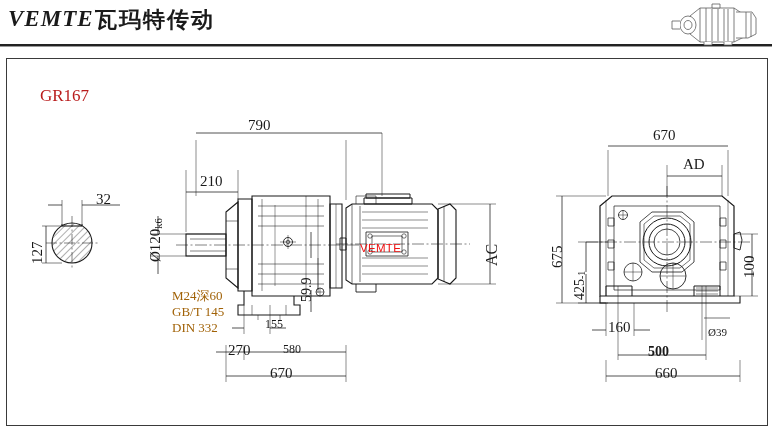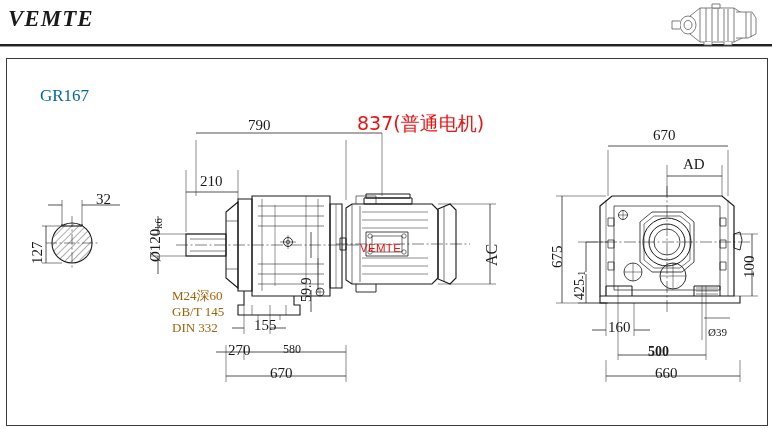--- a/index.html
+++ b/index.html
@@ -16,41 +16,42 @@
   .slogan{position:absolute;left:278px;top:6px;font-size:21px;font-weight:bold;
           font-family:"DejaVu Sans",sans-serif;letter-spacing:3px;}
   .rule{position:absolute;left:0;top:44px;width:772px;height:0;
         border-top:2px solid #222;border-bottom:1px solid #999;}
   .logo-box{position:absolute;right:4px;top:0;width:108px;height:46px;}
 
   
   .frame{position:absolute;left:6px;top:58px;width:760px;height:366px;
          border:1px solid #3a3a3a;background:#fff;}
   .title-gr{position:absolute;left:40px;top:86px;font-size:17px;
-            font-family:"Liberation Serif",serif;color:#0369a1;}
+            font-family:"Liberation Serif",serif;color:#b91c1c;}
 
   
   .lbl{position:absolute;font-family:"Liberation Serif",serif;color:#1a1a1a;
        white-space:nowrap;line-height:1;}
   .red{color:#ee1111;}
   .vert{transform-origin:0 0;}
   .sub{font-size:0.70em;vertical-align:-0.15em;}
   .note{position:absolute;font-family:"Liberation Serif",serif;font-size:13px;
         line-height:15.5px;color:#a16207;white-space:nowrap;}
   svg{display:block;}
   .vemte-red{position:absolute;font-family:"Liberation Sans",sans-serif;
              font-size:11.5px;color:#ee1111;letter-spacing:.3px;}
 </style>
 </head>
 <body>
 
 <div id="page">
 
   <div class="header">
     <div class="brand">VEMTE</div>
+    <div class="brand-cn">瓦玛特传动</div>
     <div class="rule"></div>
 
     <div class="logo-box">
       <svg width="108" height="46" viewBox="0 0 108 46">
         <g fill="#fff" stroke="#5d5d5d" stroke-width="0.8">
           <path d="M30 16 L40 8 L74 8 L86 16 L86 36 L74 42 L40 42 L30 34 Z"></path>
           <path d="M40 8 L40 42 M74 8 L74 42"></path>
           <path d="M46 8 L46 42 M52 9 L52 41 M58 9 L58 41 M64 9 L64 41 M68 9 L68 41"></path>
           <ellipse cx="28" cy="25" rx="8" ry="9"></ellipse>
           <ellipse cx="28" cy="25" rx="4" ry="4.5"></ellipse>
@@ -298,33 +299,32 @@
   <div class="lbl vert" style="left:30px;top:264px;font-size:15px;transform:rotate(-90deg);">127</div>
 
   <div class="lbl vert" style="left:148px;top:262px;font-size:15px;transform:rotate(-90deg);">
     <span>Ø120</span><span class="sub">k6</span>
   </div>
 
   <div class="lbl" style="left:200px;top:174px;font-size:15px;">210</div>
 
   <div class="lbl" style="left:248px;top:118px;font-size:15px;">790</div>
 
-  <div class="lbl red" style="left:357px;top:114px;font-size:19px;font-family:'DejaVu Sans',sans-serif;">837(普通电机)</div>
 
   <div class="lbl vert" style="left:300px;top:302px;font-size:14px;transform:rotate(-90deg);">59.9</div>
 
   <div class="lbl vert" style="left:484px;top:266px;font-size:16px;transform:rotate(-90deg);">AC</div>
 
   <div class="vemte-red" style="left:360px;top:242px;">VEMTE</div>
 
   <div class="note" style="left:172px;top:288px;">M24深60</div>
   <div class="note" style="left:172px;top:304px;">GB/T 145</div>
   <div class="note" style="left:172px;top:320px;text-align:center;">DIN 332</div>
 
-  <div class="lbl" style="left:254px;top:318px;font-size:15px;">155</div>
+  <div class="lbl" style="left:265px;top:318px;font-size:12px;">155</div>
   <div class="lbl" style="left:228px;top:343px;font-size:15px;text-align:center;">270</div>
   <div class="lbl" style="left:283px;top:343px;font-size:12px;">580</div>
   <div class="lbl" style="left:270px;top:366px;font-size:15px;">670</div>
 
   <div class="lbl" style="left:653px;top:128px;font-size:15px;">670</div>
   <div class="lbl" style="left:683px;top:157px;font-size:15px;">AD</div>
   <div class="lbl vert" style="left:550px;top:268px;font-size:15px;transform:rotate(-90deg);">675</div>
 
   <div class="lbl vert" style="left:573px;top:300px;font-size:14px;transform:rotate(-90deg);">
     <span>425</span><span class="sub">-1</span>

